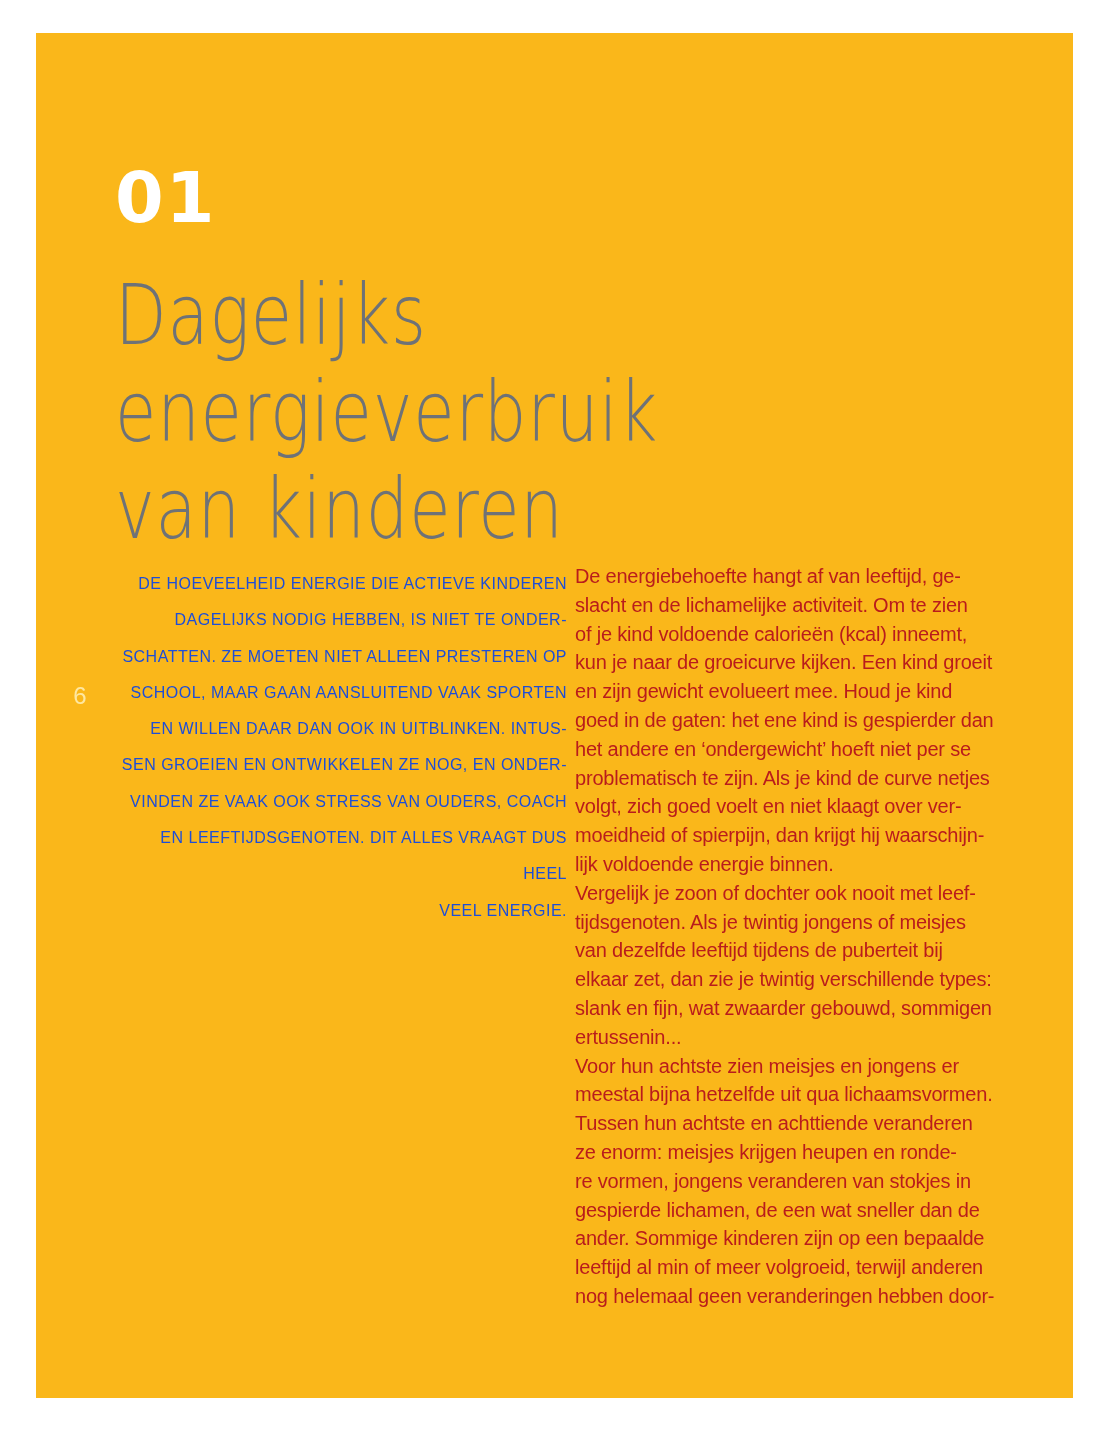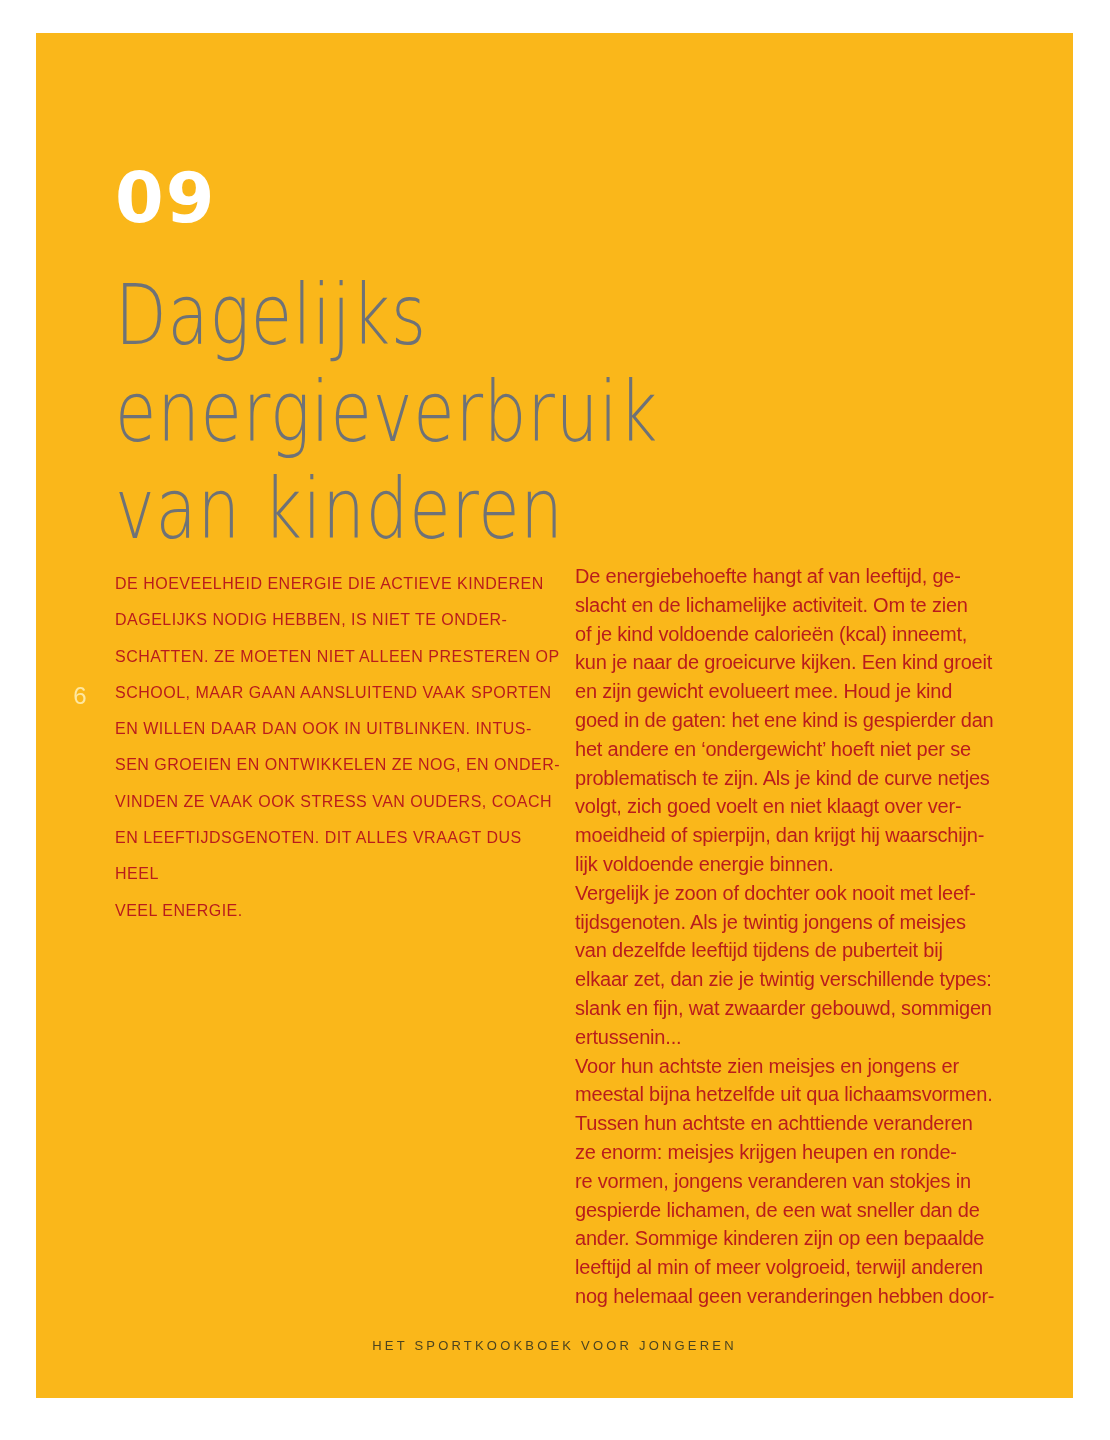--- a/index.html
+++ b/index.html
@@ -64,22 +64,23 @@
   .intro-paragraph {
     position: absolute;
     left: 79px;
     top: 533px;
     width: 452px;
     font-family: "Liberation Sans", sans-serif;
     font-weight: 400;
     font-size: 16px;
     line-height: 36.3px;
     letter-spacing: 0.5px;
-    color: #b91c1c;
+    color: #1d4ed8;
     white-space: pre-line;
+    text-align: right;
   }
   .body-paragraph {
     position: absolute;
     left: 539px;
     top: 529px;
     width: 460px;
     font-family: "Liberation Sans", sans-serif;
     font-weight: 400;
     font-size: 20px;
     line-height: 28.8px;
@@ -98,21 +99,21 @@
     font-size: 13px;
     letter-spacing: 3.2px;
     color: #4C441F;
   }
 </style>
 </head>
 <body>
 
 <div class="page">
   <div class="panel">
-    <div class="chapter-number">09</div>
+    <div class="chapter-number">01</div>
     <div class="page-title">Dagelijks energieverbruik
 van kinderen</div>
     <div class="page-number">6</div>
     <div class="intro-paragraph">DE HOEVEELHEID ENERGIE DIE ACTIEVE KINDEREN
 DAGELIJKS NODIG HEBBEN, IS NIET TE ONDER-
 SCHATTEN. ZE MOETEN NIET ALLEEN PRESTEREN OP
 SCHOOL, MAAR GAAN AANSLUITEND VAAK SPORTEN
 EN WILLEN DAAR DAN OOK IN UITBLINKEN. INTUS-
 SEN GROEIEN EN ONTWIKKELEN ZE NOG, EN ONDER-
 VINDEN ZE VAAK OOK STRESS VAN OUDERS, COACH
@@ -137,15 +138,14 @@
 ertussenin...
 Voor hun achtste zien meisjes en jongens er
 meestal bijna hetzelfde uit qua lichaamsvormen.
 Tussen hun achtste en achttiende veranderen
 ze enorm: meisjes krijgen heupen en ronde-
 re vormen, jongens veranderen van stokjes in
 gespierde lichamen, de een wat sneller dan de
 ander. Sommige kinderen zijn op een bepaalde
 leeftijd al min of meer volgroeid, terwijl anderen
 nog helemaal geen veranderingen hebben door-</div>
-    <div class="footer">HET SPORTKOOKBOEK VOOR JONGEREN</div>
   </div>
 </div>
 
 </body></html>

